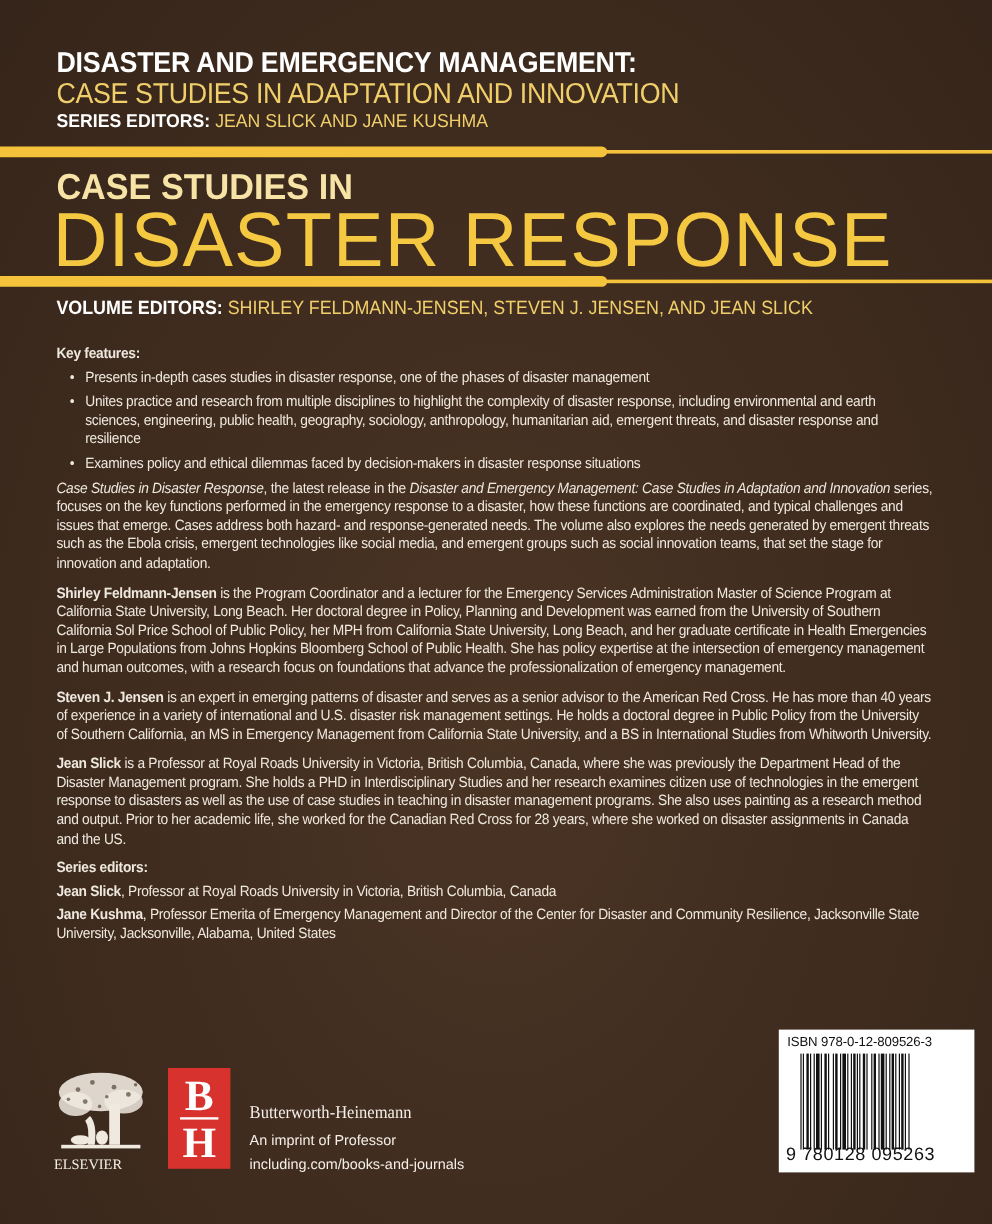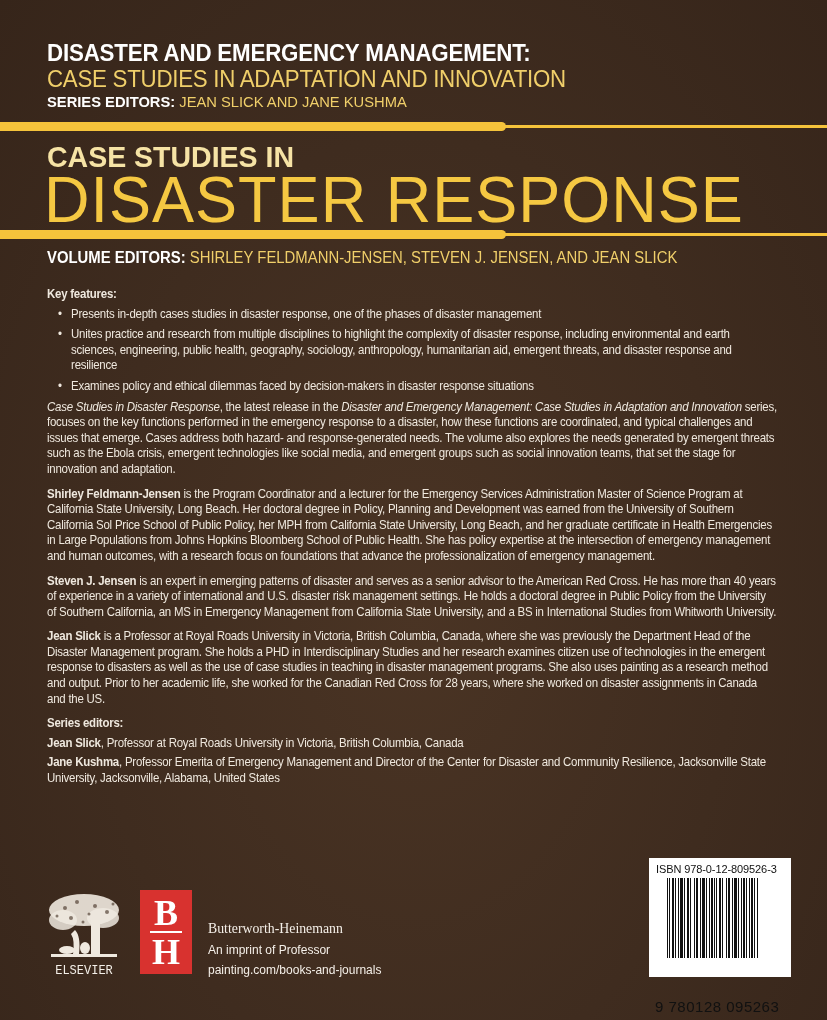--- a/index.html
+++ b/index.html
@@ -85,21 +85,21 @@
     .body-text b { font-weight: bold; }
     .body-text i { font-style: italic; }
     .body-text .series-p { margin-bottom: 4px; }
 
     
     .elsevier-logo {
       left: 45px; top: 890px; width: 78px; height: 88px;
     }
     .elsevier-word {
       position: absolute; left: 0; bottom: 0; width: 78px;
-      text-align: center; font-family: Liberation Mono, monospace;
+      font-family: Liberation Serif, serif;
       font-size: 12px; color: #f4efe8; letter-spacing: 0px;
     }
     .bh-box {
       left: 140px; top: 890px; width: 52px; height: 84px;
       background: #d8322f;
     }
     .bh-letter {
       position: absolute; left: 0; width: 52px; text-align: center;
       font-family: "Liberation Serif", serif; font-weight: bold;
       font-size: 36px; color: #ffffff; line-height: 1;
@@ -117,37 +117,36 @@
     }
     .bh-imprint {
       left: 208px; top: 943px; font-size: 12px; color: #f4efe8; white-space: nowrap;
     }
     .bh-url {
       left: 208px; top: 963px; font-size: 12px; color: #f4efe8; white-space: nowrap;
     }
 
     
     .barcode-box {
-      left: 649px; top: 858px; width: 142px; height: 119px;
+      left: 649px; top: 858px; width: 163px; height: 119px;
       background: #ffffff; color: #111;
     }
     .isbn-text {
       position: absolute; left: 7px; top: 5px;
       font-size: 11px; white-space: nowrap; letter-spacing: -0.1px;
     }
     .bars {
       position: absolute; left: 18px; top: 20px; width: 107px; height: 80px;
       display: flex; align-items: stretch;
     }
     .bars span { display: block; background: #111; }
     .barcode-digits {
       position: absolute; left: 6px; top: 96px;
       font-size: 15px; white-space: nowrap; letter-spacing: 0.5px;
       background: transparent;
-      margin-top: 44px;
     }
   </style>
 </head>
 <body>
 
 <div class="abs series-title">DISASTER AND EMERGENCY MANAGEMENT:</div>
 <div class="abs series-subtitle">CASE STUDIES IN ADAPTATION AND INNOVATION</div>
 <div class="abs series-editors">
   <span class="lbl">SERIES EDITORS:</span><span> JEAN SLICK AND JANE KUSHMA</span>
 </div>
@@ -212,21 +211,21 @@
 </div>
 
 <div class="abs bh-box">
   <div class="bh-letter bh-b">B</div>
   <div class="bh-rule"></div>
   <div class="bh-letter bh-h">H</div>
 </div>
 
 <div class="abs bh-name">Butterworth-Heinemann</div>
 <div class="abs bh-imprint">An imprint of Professor</div>
-<div class="abs bh-url">painting.com/books-and-journals</div>
+<div class="abs bh-url">including.com/books-and-journals</div>
 
 <div class="abs barcode-box">
   <div class="isbn-text">ISBN 978-0-12-809526-3</div>
   <div class="bars">
     <span style="width:1px;margin-right:1px"></span>
       <span style="width:1px;margin-right:2px"></span>
     <span style="width:2px;margin-right:1px"></span>
       <span style="width:1px;margin-right:2px"></span>
     <span style="width:1px;margin-right:1px"></span>
       <span style="width:3px;margin-right:1px"></span>

